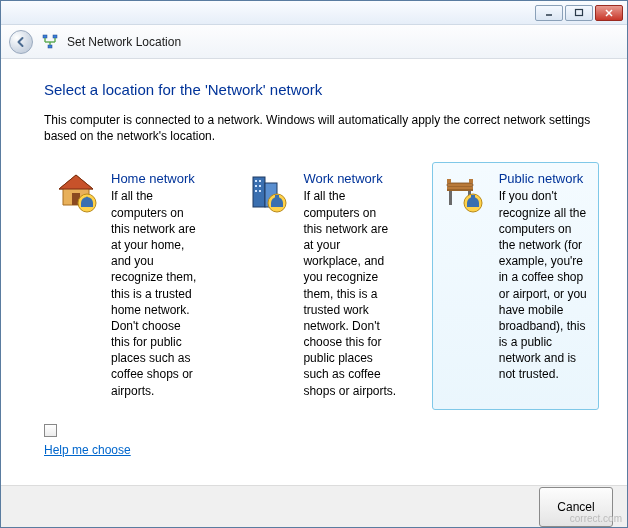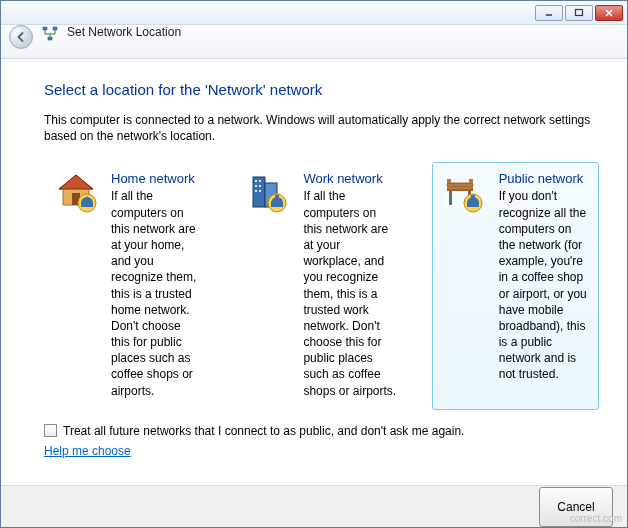--- a/index.html
+++ b/index.html
@@ -41,20 +41,21 @@
     background: linear-gradient(to bottom, #e89a90, #c8372a);
     border-color: #9a2a20;
   }
   .win-btn svg { width: 10px; height: 10px; }
 
   .header {
     height: 34px;
     background: linear-gradient(to bottom, #fdfdfe, #f0f4f9);
     border-bottom: 1px solid #d8dde4;
     display: flex;
+    align-items: center;
     padding: 0 8px;
     gap: 8px;
   }
   .back-btn {
     width: 24px; height: 24px;
     border-radius: 50%;
     background: radial-gradient(circle at 30% 30%, #fff, #cfd8e4 60%, #b8c4d4);
     border: 1px solid #9aaabf;
     display: flex; align-items: center; justify-content: center;
   }
@@ -254,21 +255,20 @@
         <div class="opt-text">
           <div class="opt-title">Public network</div>
           <div class="opt-desc">If you don't recognize all the computers on the network (for example, you're in a coffee shop or airport, or you have mobile broadband), this is a public network and is not trusted.</div>
         </div>
       </div>
 
     </div>
 
     <div class="checkbox-row">
       <div class="checkbox"></div>
-      <span>Treat all future networks that I connect to as public, and don't ask me again.</span>
     </div>
     <a class="help-link">Help me choose</a>
   </div>
 
   <div class="footer">
     <div class="btn">Cancel</div>
   </div>
 
 </div>
 

